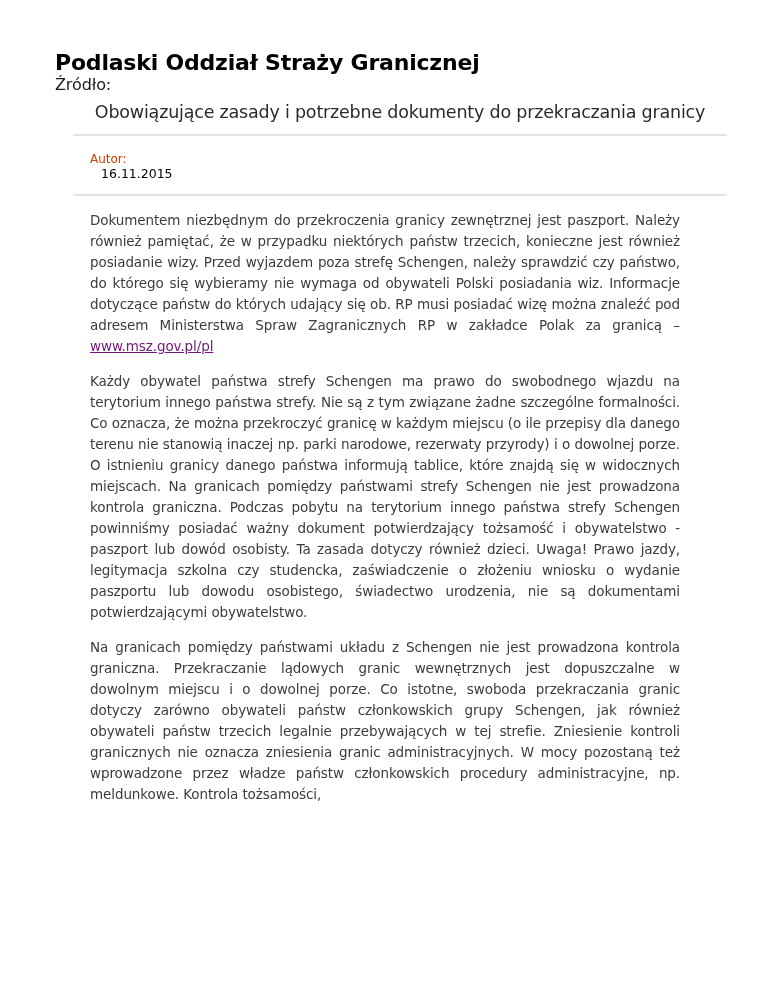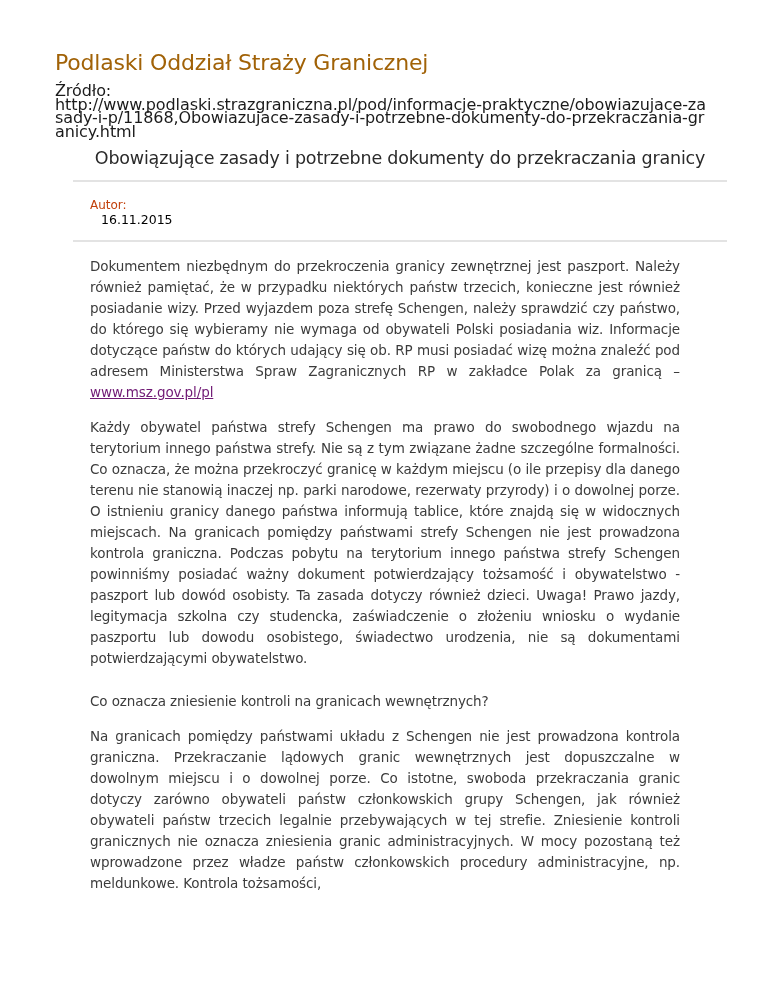--- a/index.html
+++ b/index.html
@@ -9,25 +9,25 @@
     width: 768px;
     height: 994px;
     background: #ffffff;
     overflow: hidden;
     font-family: "DejaVu Sans", sans-serif;
     color: #3c3c3c;
   }
   
   .hdr { padding: 50px 55px 0 55px; color: #1b1b1b; }
   .site-title {
-    margin: 0 0 9px 0;
+    margin: 0 0 3px 0;
     font-size: 22px;
-    font-weight: 400;
+    font-weight: 700;
     letter-spacing: -0.2px;
-    color: #a16207;
+    color: #000000;
   }
   .meta {
     font-size: 16px;
     line-height: 13.5px;
     max-width: 658px;
     letter-spacing: -0.1px;
   }
   .meta .url { word-break: break-all; }
   
   .article { margin: 9px 41px 0 73px; } 
@@ -66,39 +66,37 @@
 </style>
 </head>
 <body>
 
 <div class="page">
 
   <div class="hdr">
     <h1 class="site-title">Podlaski Oddział Straży Granicznej</h1>
     <div class="meta">
       <div>Źródło:</div>
-      <div class="url">http://www.podlaski.strazgraniczna.pl/pod/informacje-praktyczne/obowiazujace-zasady-i-p/11868,Obowiazujace-zasady-i-potrzebne-dokumenty-do-przekraczania-granicy.html</div>
     </div>
   </div>
 
   <div class="article">
     <h2 class="article-title">Obowiązujące zasady i potrzebne dokumenty do przekraczania granicy</h2>
     <hr class="rule rule-1">
 
     <div class="author-block">
       <div class="author-label">Autor:</div>
       <div class="author-date">16.11.2015</div>
     </div>
     <hr class="rule rule-2">
 
     <div class="content">
 
       <p class="a"><span>Dokumentem niezbędnym do przekroczenia granicy zewnętrznej jest paszport. Należy również pamiętać, że w przypadku niektórych państw trzecich, konieczne jest również posiadanie wizy. Przed wyjazdem poza strefę Schengen, należy sprawdzić czy państwo, do którego się wybieramy nie wymaga od obywateli Polski posiadania wiz. Informacje dotyczące państw do których udający się ob. RP musi posiadać wizę można znaleźć pod adresem Ministerstwa Spraw Zagranicznych RP w zakładce Polak za granicą – </span><a class="ext-link">www.msz.gov.pl/pl</a></p>
 
       <p class="a">Każdy obywatel państwa strefy Schengen ma prawo do swobodnego wjazdu na terytorium innego państwa strefy. Nie są z tym związane żadne szczególne formalności. Co oznacza, że można przekroczyć granicę w każdym miejscu (o ile przepisy dla danego terenu nie stanowią inaczej np. parki narodowe, rezerwaty przyrody) i o dowolnej porze. O istnieniu granicy danego państwa informują tablice, które znajdą się w widocznych miejscach. Na granicach pomiędzy państwami strefy Schengen nie jest prowadzona kontrola graniczna. Podczas pobytu na terytorium innego państwa strefy Schengen powinniśmy posiadać ważny dokument potwierdzający tożsamość i obywatelstwo - paszport lub dowód osobisty. Ta zasada dotyczy również dzieci. Uwaga! Prawo jazdy, legitymacja szkolna czy studencka, zaświadczenie o złożeniu wniosku o wydanie paszportu lub dowodu osobistego, świadectwo urodzenia, nie są dokumentami potwierdzającymi obywatelstwo.</p>
 
-      <p class="q">Co oznacza zniesienie kontroli na granicach wewnętrznych?</p>
       <p class="a">Na granicach pomiędzy państwami układu z Schengen nie jest prowadzona kontrola graniczna. Przekraczanie lądowych granic wewnętrznych jest dopuszczalne w dowolnym miejscu i o dowolnej porze. Co istotne, swoboda przekraczania granic dotyczy zarówno obywateli państw członkowskich grupy Schengen, jak również obywateli państw trzecich legalnie przebywających w tej strefie. Zniesienie kontroli granicznych nie oznacza zniesienia granic administracyjnych. W mocy pozostaną też wprowadzone przez władze państw członkowskich procedury administracyjne, np. meldunkowe. Kontrola tożsamości,</p>
 
     </div>
   </div>
 
 </div>
 
 </body></html>

